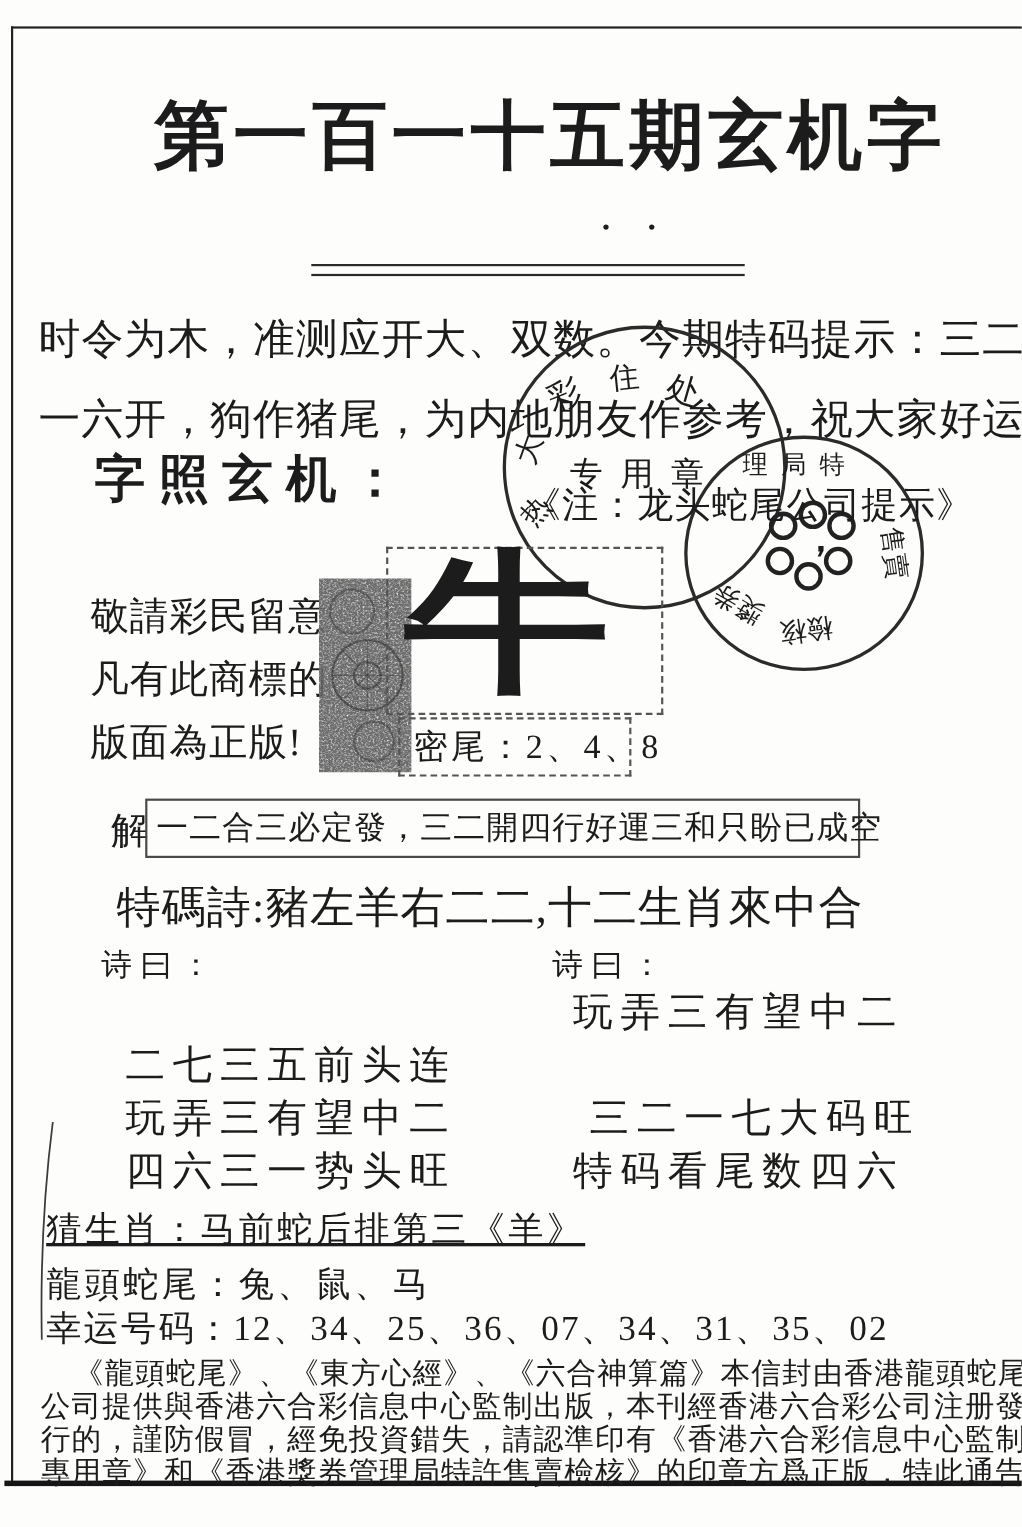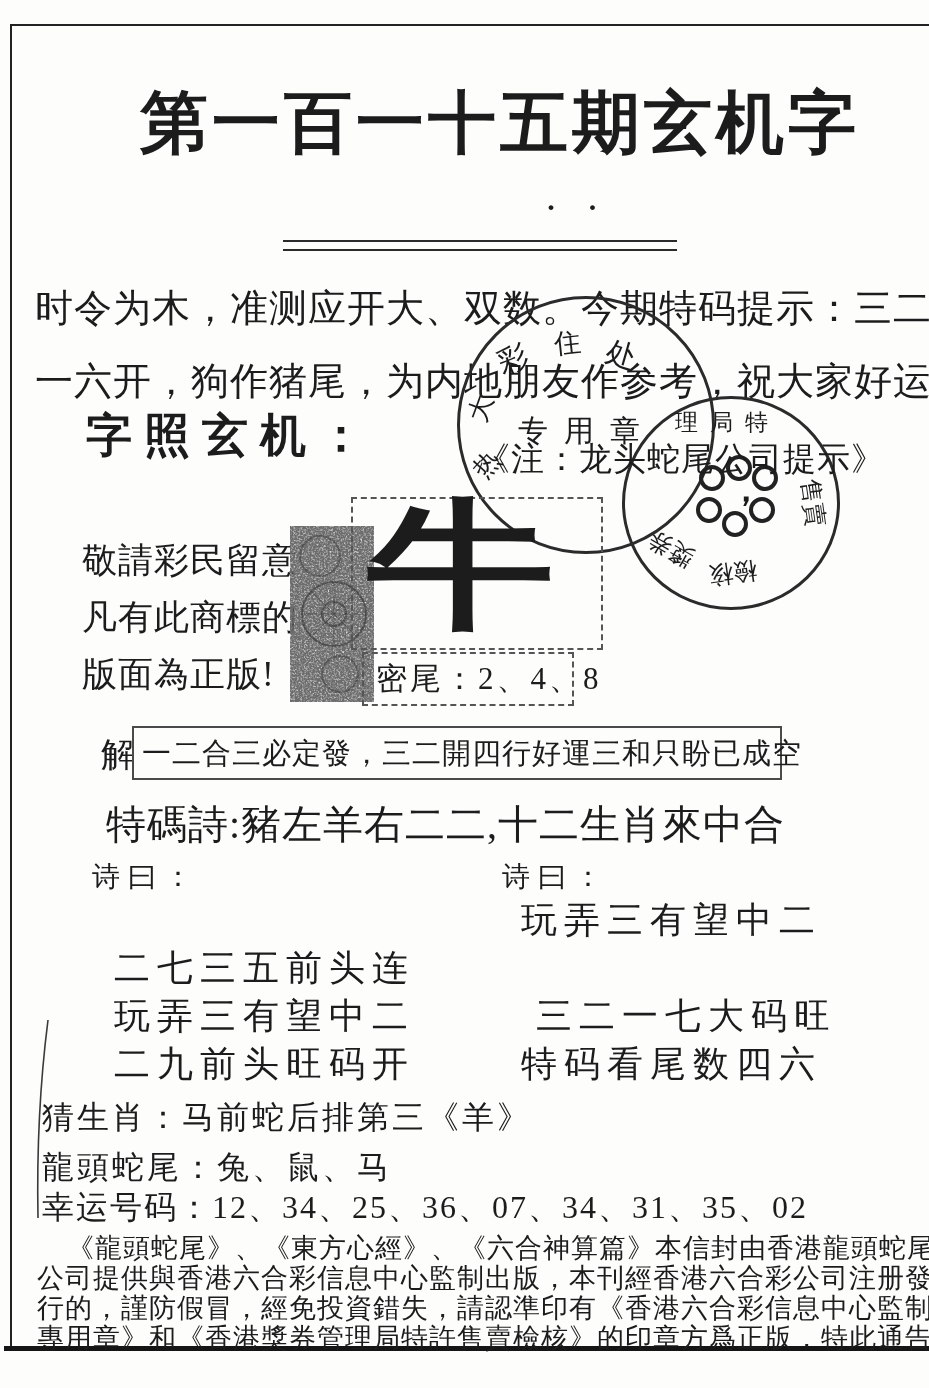--- a/index.html
+++ b/index.html
@@ -72,21 +72,21 @@
   .poem-heading { font-size:28px; letter-spacing:8px; }
   .ph-left  { left:92px;  top:858px; }
   .ph-right { left:502px; top:858px; }
   .poem-line { font-size:36px; letter-spacing:7px; }
   .pl-0 { left:114px; top:896px; } .pl-1 { left:114px; top:944px; }
   .pl-2 { left:114px; top:992px; } .pl-3 { left:114px; top:1040px; }
   .pr-0 { left:521px; top:896px; } .pr-1 { left:521px; top:944px; }
   .pr-2 { left:536px; top:992px; } .pr-3 { left:521px; top:1040px; }
 
   .guess { font-size:32px; letter-spacing:3px; }
-  .g-zodiac  { left:42px; top:1096px; }
+  .g-zodiac  { left:42px; top:1096px;text-decoration:underline; }
   .g-luckyz  { left:42px; top:1146px; }
   .g-luckyn  { left:42px; top:1186px; letter-spacing:2px; }
 
   .footer-line { font-size:27px; letter-spacing:1px; left:37px; width:870px; }
   .fl-0 { top:1230px; text-indent:30px; }
   .fl-1 { top:1260px; } .fl-2 { top:1290px; } .fl-3 { top:1320px; }
 
   .crease { left:30px; top:1014px; }
 </style>
 </head>
@@ -166,21 +166,21 @@
 
   <div class="abs jie-box">
     <div class="jie-text">一二合三必定發，三二開四行好運三和只盼已成空</div>
   </div>
 
   <div class="abs poem-heading ph-left">诗曰：</div>
   <div class="abs poem-heading ph-right">诗曰：</div>
 
   <div class="abs poem-line pl-1">二七三五前头连</div>
   <div class="abs poem-line pl-2">玩弄三有望中二</div>
-  <div class="abs poem-line pl-3">二九前头旺码开</div>
+  <div class="abs poem-line pl-3">四六三一势头旺</div>
   <div class="abs poem-line pr-0">玩弄三有望中二</div>
   <div class="abs poem-line pr-2">三二一七大码旺</div>
   <div class="abs poem-line pr-3">特码看尾数四六</div>
 
   <div class="abs guess g-zodiac">猜生肖：马前蛇后排第三《羊》</div>
   <div class="abs guess g-luckyz">龍頭蛇尾：兔、鼠、马</div>
   <div class="abs guess g-luckyn">幸运号码：12、34、25、36、07、34、31、35、02</div>
 
   <div class="abs footer-line fl-0">《龍頭蛇尾》、《東方心經》、《六合神算篇》本信封由香港龍頭蛇尾</div>
   <div class="abs footer-line fl-1">公司提供與香港六合彩信息中心監制出版，本刊經香港六合彩公司注册發</div>

